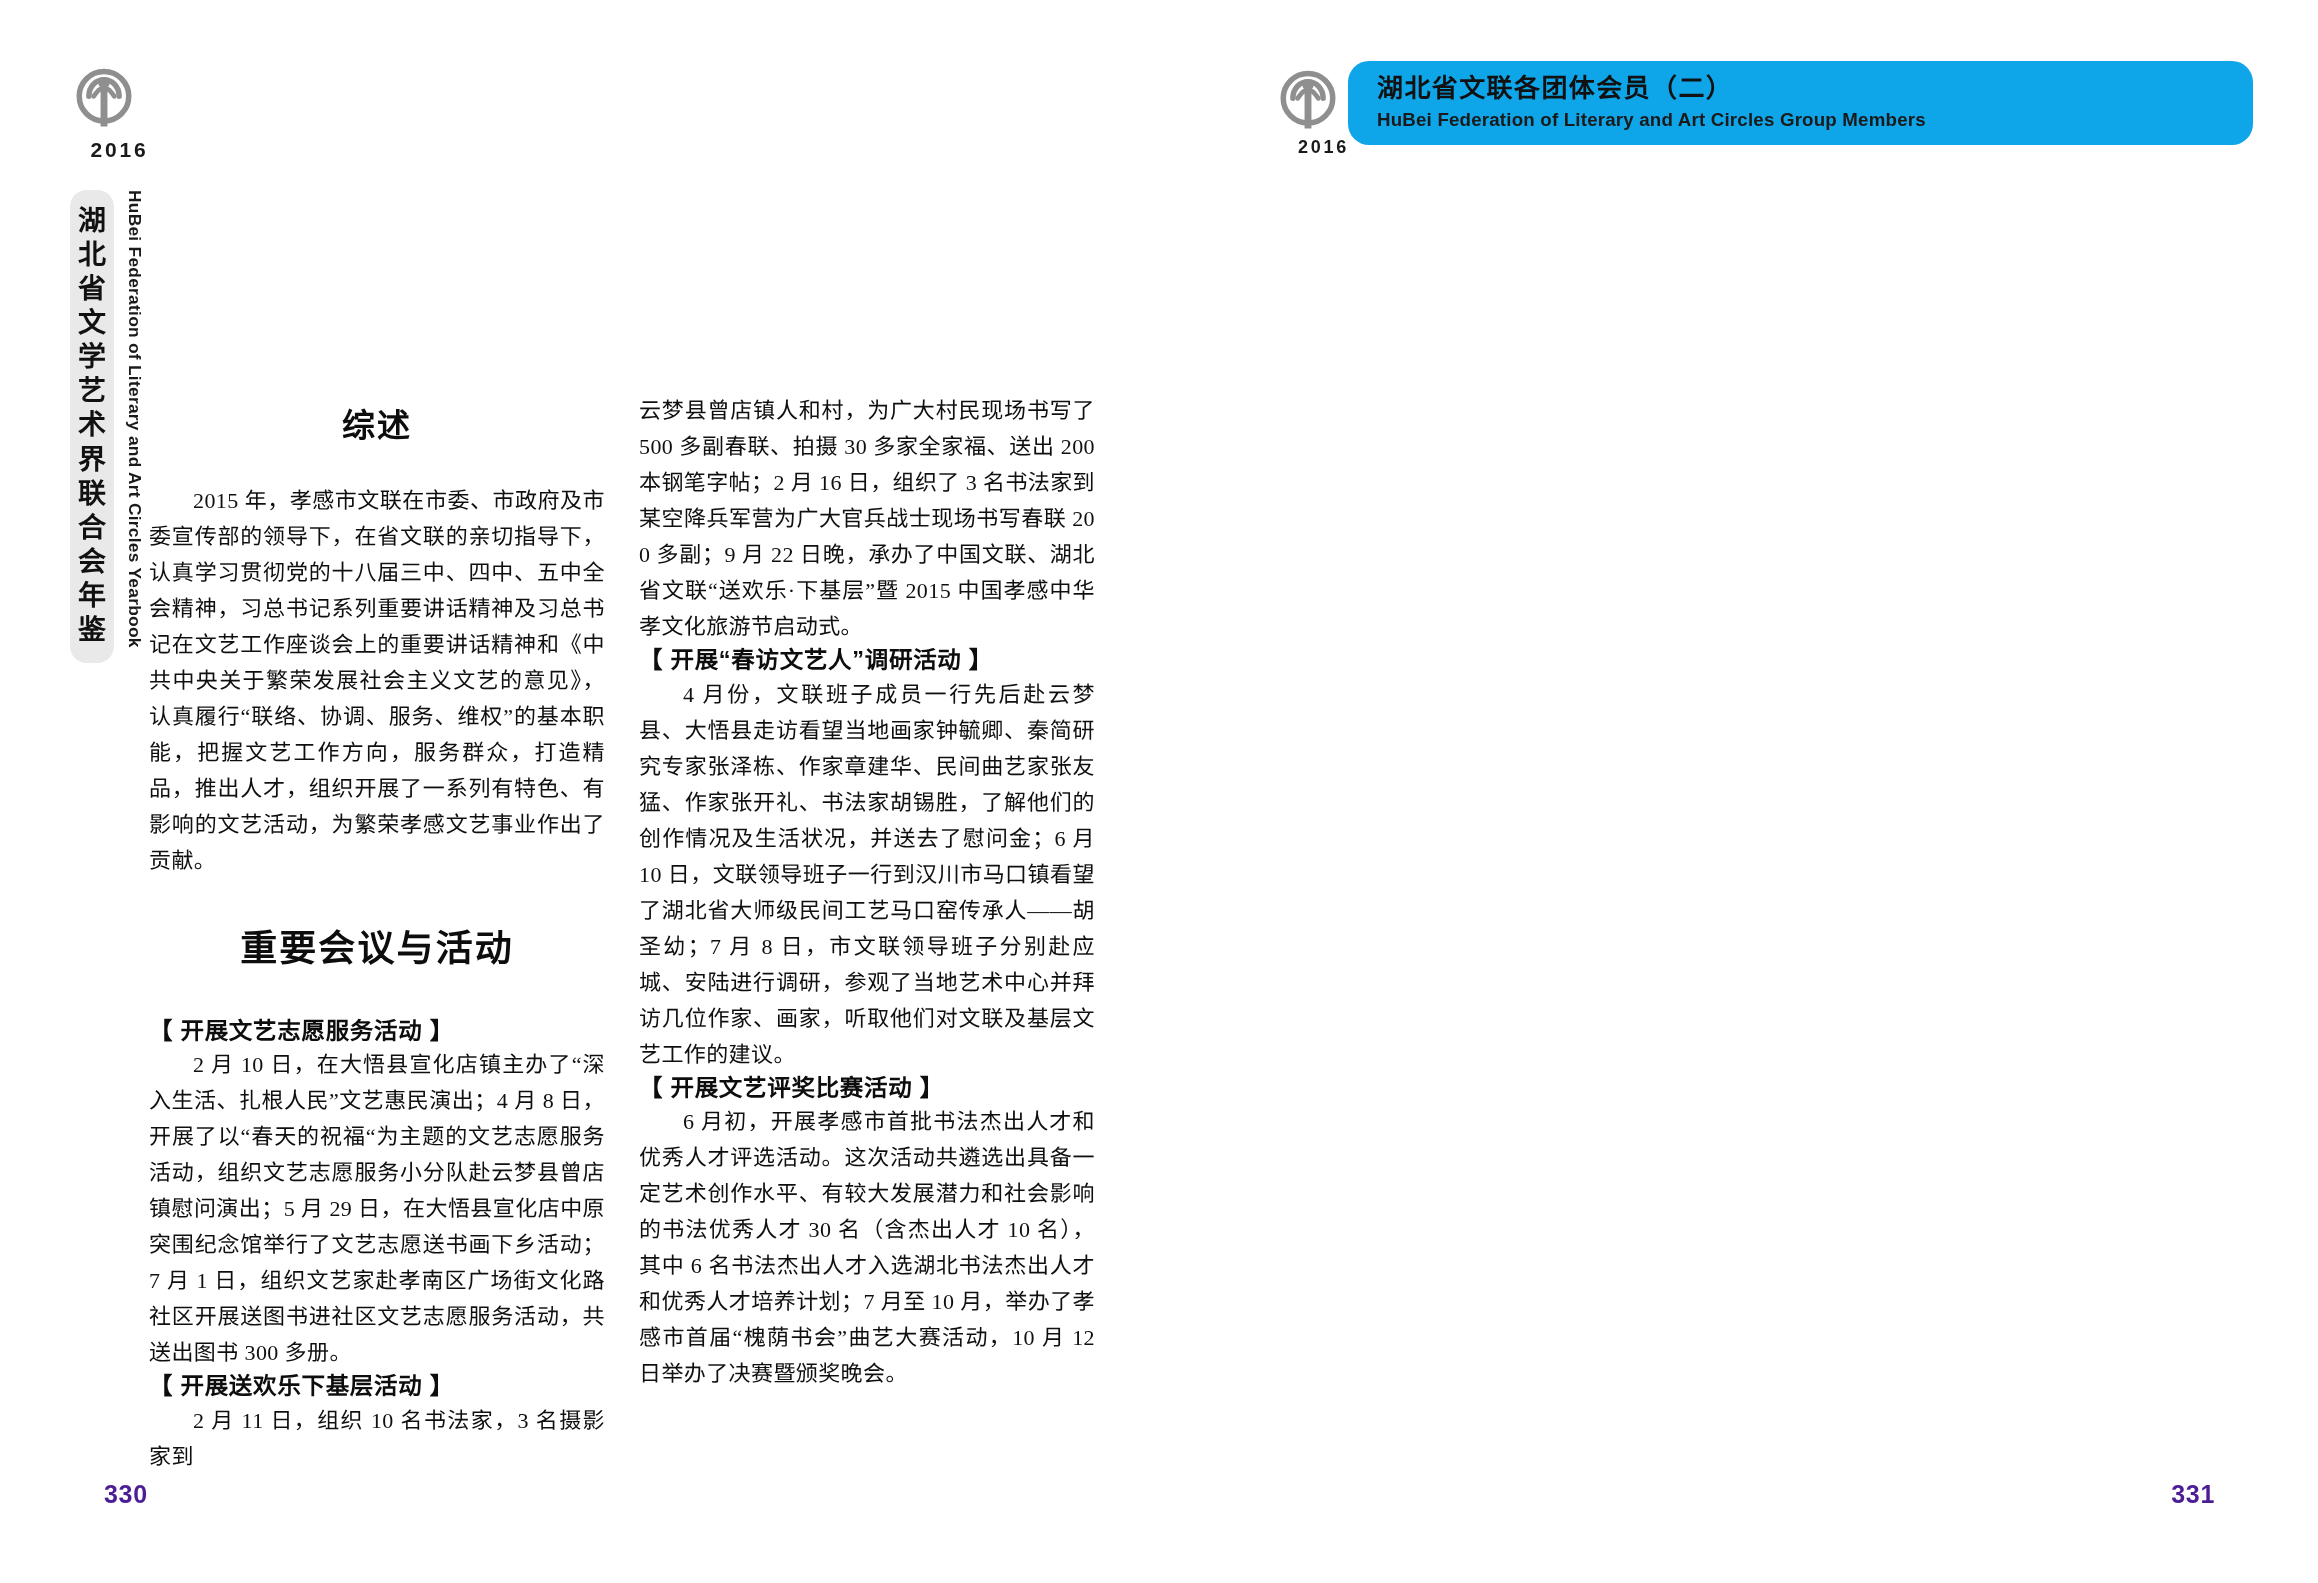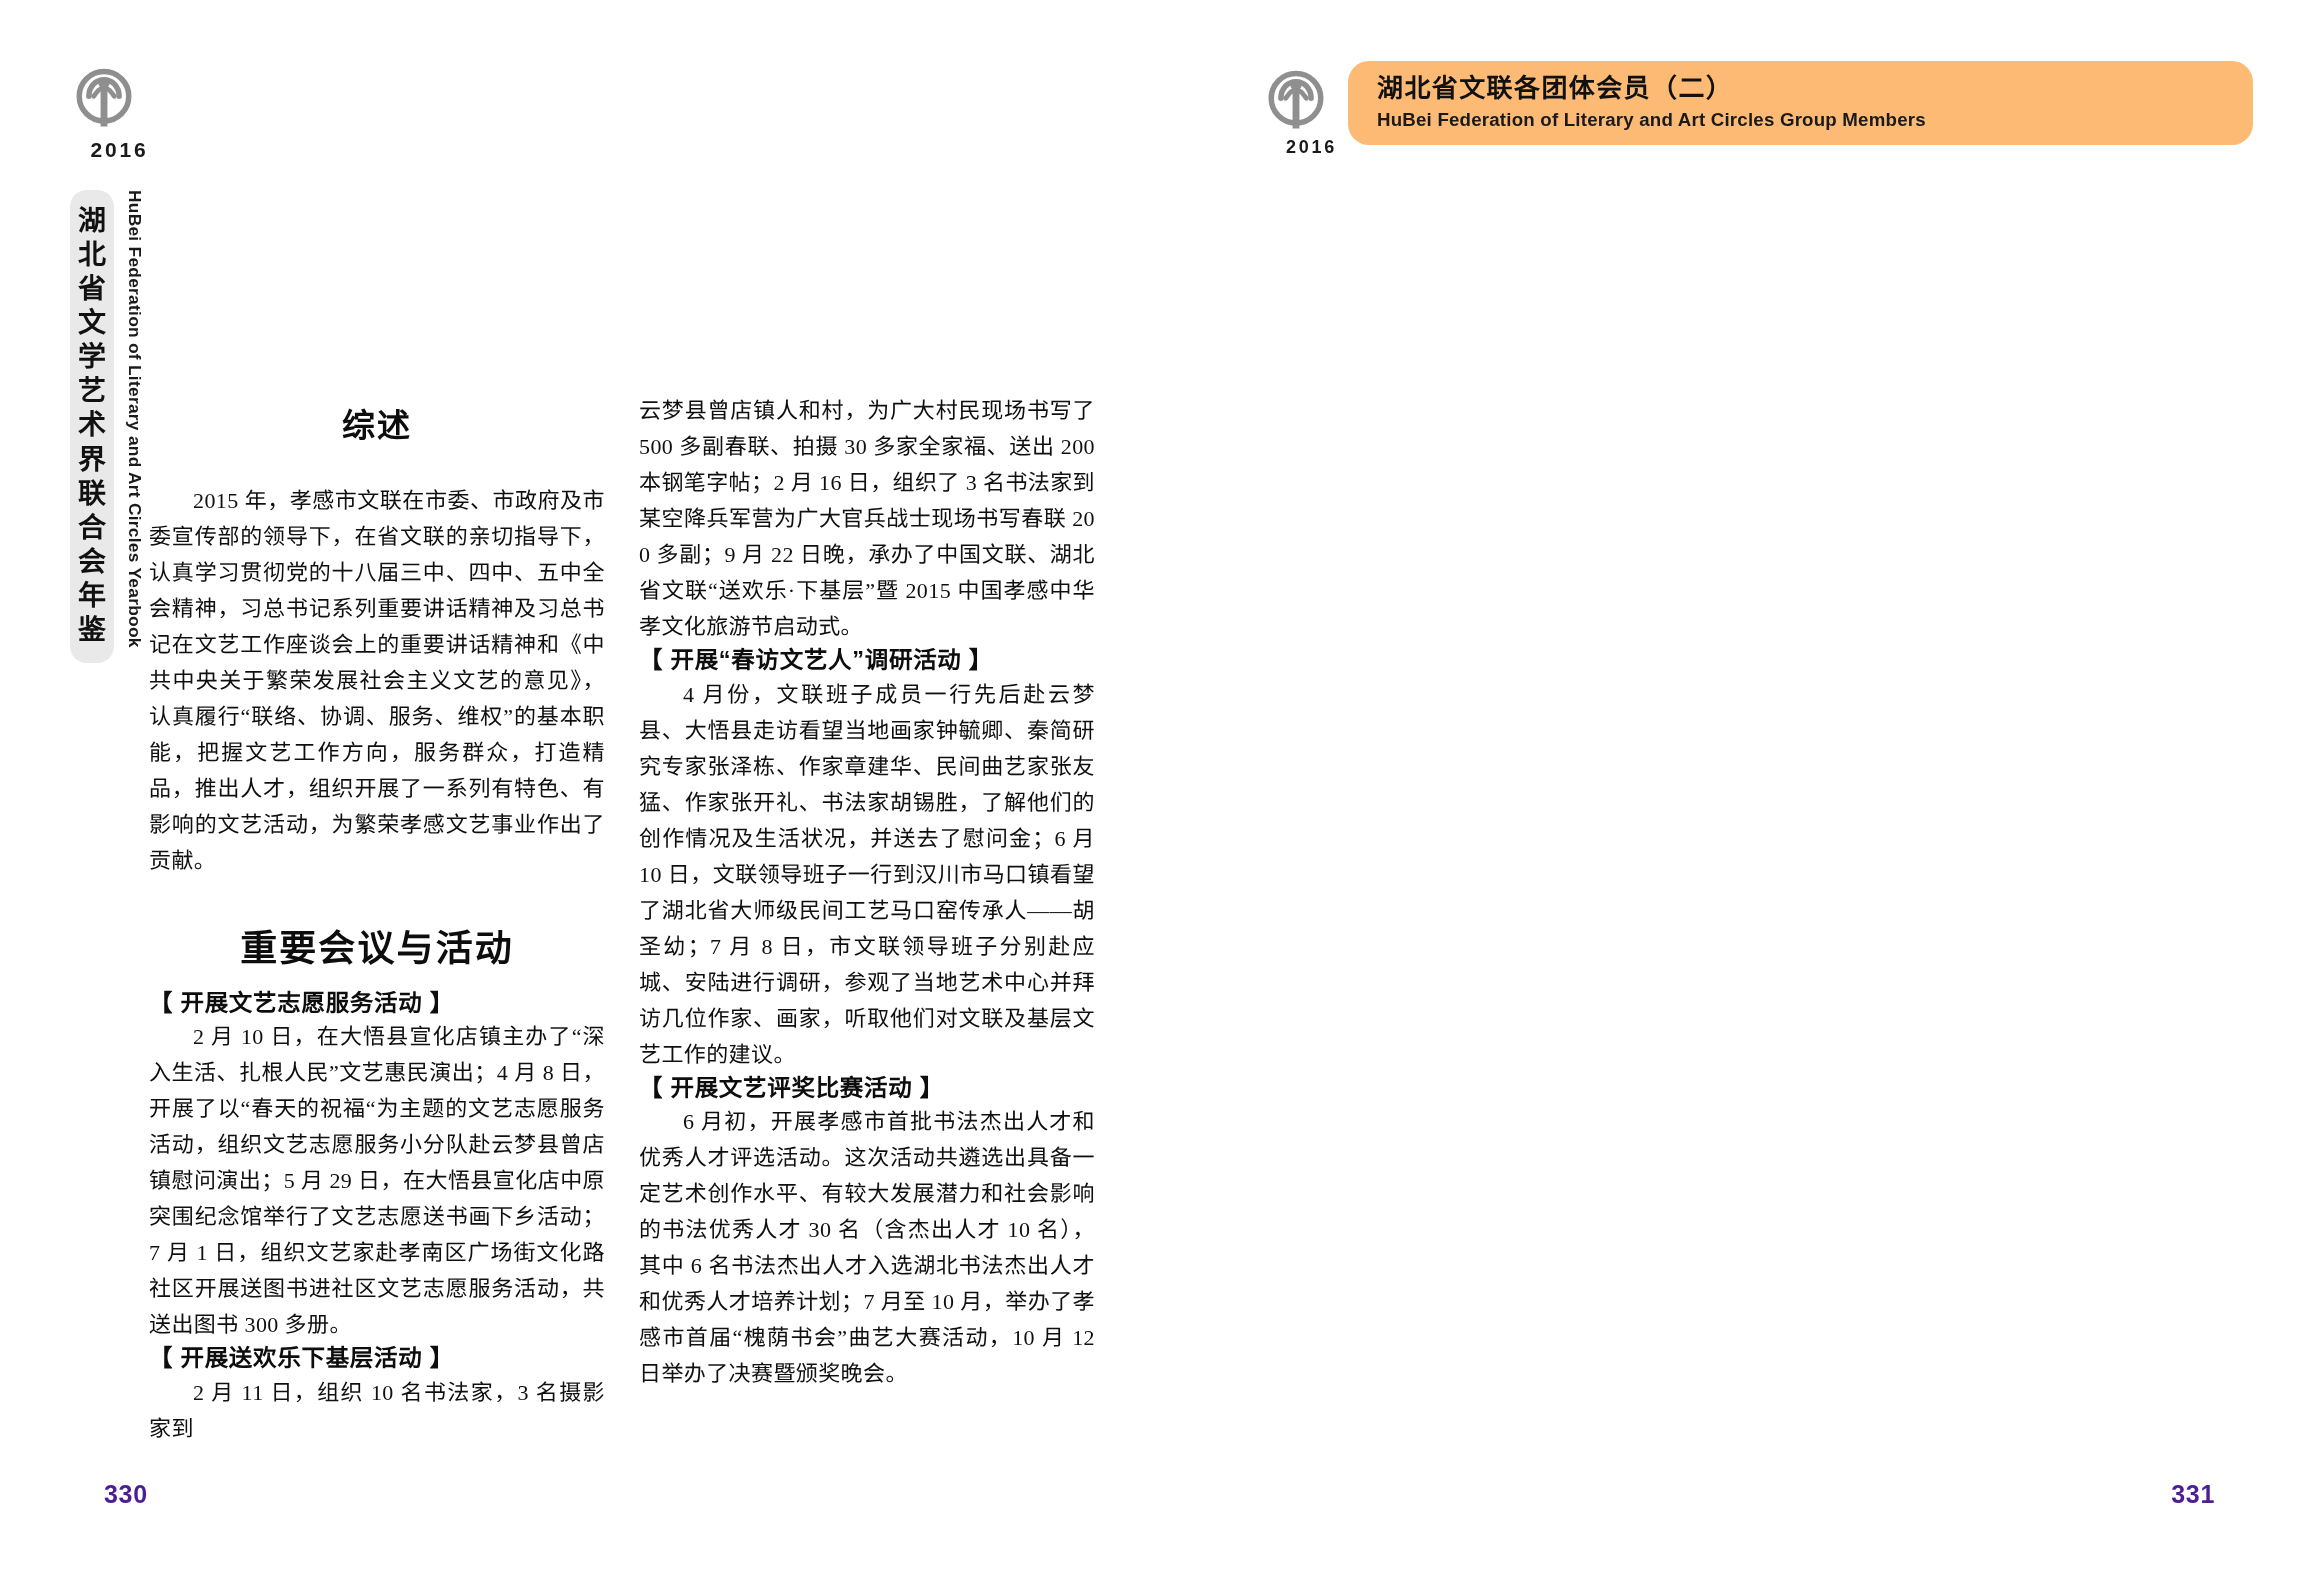--- a/index.html
+++ b/index.html
@@ -114,24 +114,24 @@
     display: flex;
     flex-direction: column;
     align-items: center;
     padding-top: 7px;
   }
   .right-header .logo-year {
     font-size: 18px;
     margin-top: 2.8px;
   }
   .header-band {
-    background: #fdba74;
+    background: #0ea5e9;
     border-radius: 21px;
     padding: 9.7px 28px 12.4px 29px;
-    margin-left: 14px;
+    margin-left: 2px;
     min-width: 905px;
     box-sizing: border-box;
   }
   .header-band .band-cn {
     font-family: "Liberation Sans", "DejaVu Sans", sans-serif;
     font-weight: bold;
     font-size: 26px;
     letter-spacing: 1.4px;
     color: #111;
     line-height: 1.32;
@@ -183,21 +183,21 @@
     color: #0d0d0d;
   }
   .sec-center.size-sm {
     font-size: 33px;
     letter-spacing: 2.1px;
     margin: 5.5px 0 36px 0;
   }
   .sec-center.size-lg {
     font-size: 37px;
     letter-spacing: 2.1px;
-    margin: 39px 0 16px 0;
+    margin: 39px 0 44px 0;
   }
 
   
   .sub-head {
     font-family: "Liberation Sans", "DejaVu Sans", sans-serif;
     font-weight: bold;
     font-size: 23.5px;
     letter-spacing: 0.7px;
     color: #0d0d0d;
     margin: 28px 0 8.3px 0;

